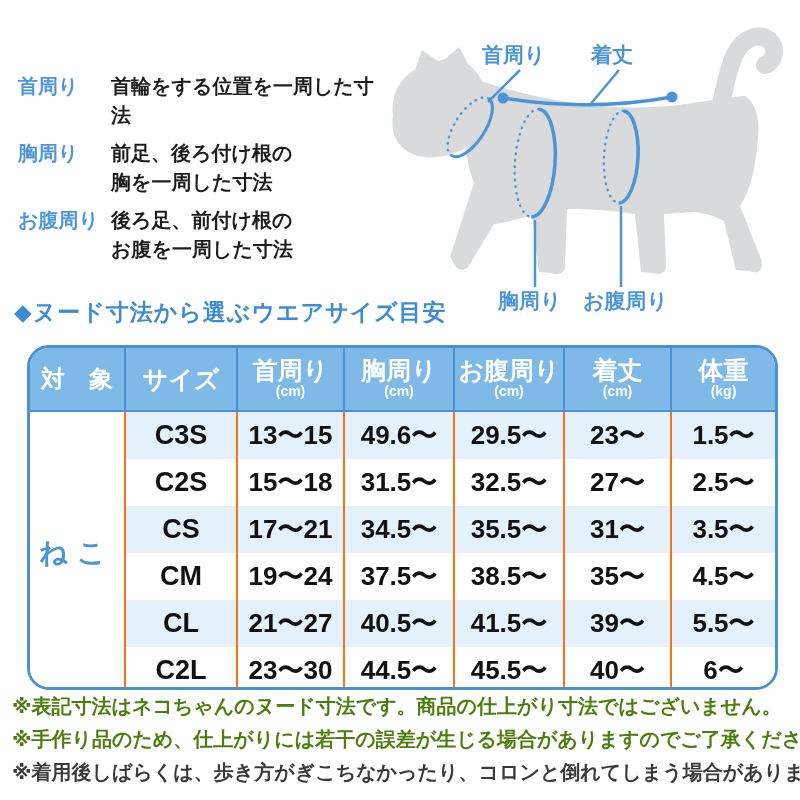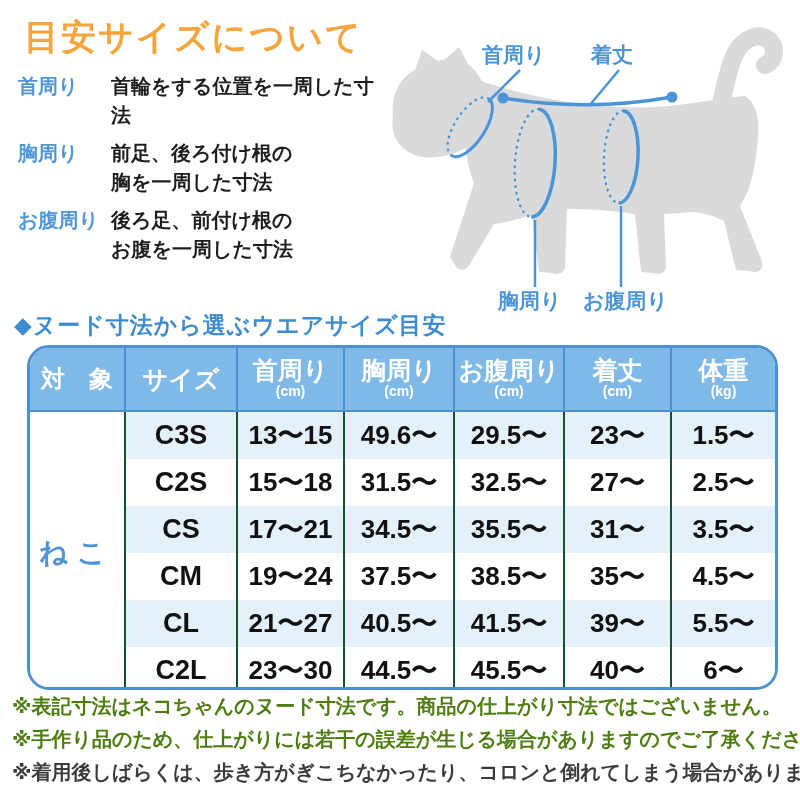--- a/index.html
+++ b/index.html
@@ -19,55 +19,54 @@
   
   .cat-figure{position:absolute;left:383px;top:10px;width:415px;height:300px;}
   .cat-figure svg{position:absolute;left:0;top:0;}
   .fig-label{position:absolute;color:#4B94D8;font-weight:bold;font-size:21px;white-space:nowrap;}
   .fig-label.neck{left:99px;top:31px;}
   .fig-label.length{left:208px;top:31px;}
   .fig-label.chest{left:115px;top:277px;}
   .fig-label.belly{left:200px;top:277px;}
 
   
-  .section-heading{position:absolute;left:14px;top:310px;margin:0;font-size:23px;font-weight:bold;
+  .section-heading{position:absolute;left:14px;top:297px;margin:0;font-size:23px;font-weight:bold;
                    color:#3E8CD0;letter-spacing:1px;white-space:nowrap;}
 
   
   .table-wrap{position:absolute;left:27px;top:345px;width:745px;height:339px;
               border:3px solid #4A90D2;border-radius:22px;overflow:hidden;background:#fff;}
   table.size-table{border-collapse:collapse;table-layout:fixed;width:745px;height:339px;}
   .size-table th,.size-table td{padding:0;margin:0;}
   .size-table thead th{height:62px;background:#7FB9E7;color:#fff;font-weight:bold;
                        border-right:2px solid #4A90D2;border-bottom:2px solid #4A90D2;
                        text-align:center;vertical-align:middle;}
   .size-table thead th:last-child{border-right:none;}
   .th-label{font-size:25px;line-height:25px;}
   .th-unit{font-size:14px;line-height:17px;font-weight:bold;}
   .target-th{font-size:24px;}
   .size-table tbody td{height:47px;text-align:center;vertical-align:middle;
-                       border-right:2px solid #14532d;color:#111;font-weight:bold;font-size:26px;
+                       border-right:2px solid #f97316;color:#111;font-weight:bold;font-size:26px;
                        background:#fff;}
   .size-table tbody td:last-child{border-right:none;}
   .size-table tbody td.shade{background:#E4F0FA;}
   .target-cell{color:#4B94D8 !important;font-size:28px !important;letter-spacing:9px;background:#fff !important;}
   .size-cell{font-size:27px !important;}
 
   
   .notes{position:absolute;left:12px;top:690px;width:786px;}
   .note{font-size:20px;font-weight:bold;line-height:33px;white-space:nowrap;}
   .note.red{color:#4d7c0f;}
   .note.dark{color:#3a3a3a;}
 </style>
 </head>
 <body>
 
 <div class="page">
 
-  <h1 class="title">目安サイズについて</h1>
 
   <div class="defs">
     <div class="def">
       <div class="term">首周り</div>
       <div class="desc">
         <div>首輪をする位置を一周した寸法</div>
       </div>
     </div>
     <div class="def">
       <div class="term">胸周り</div>

